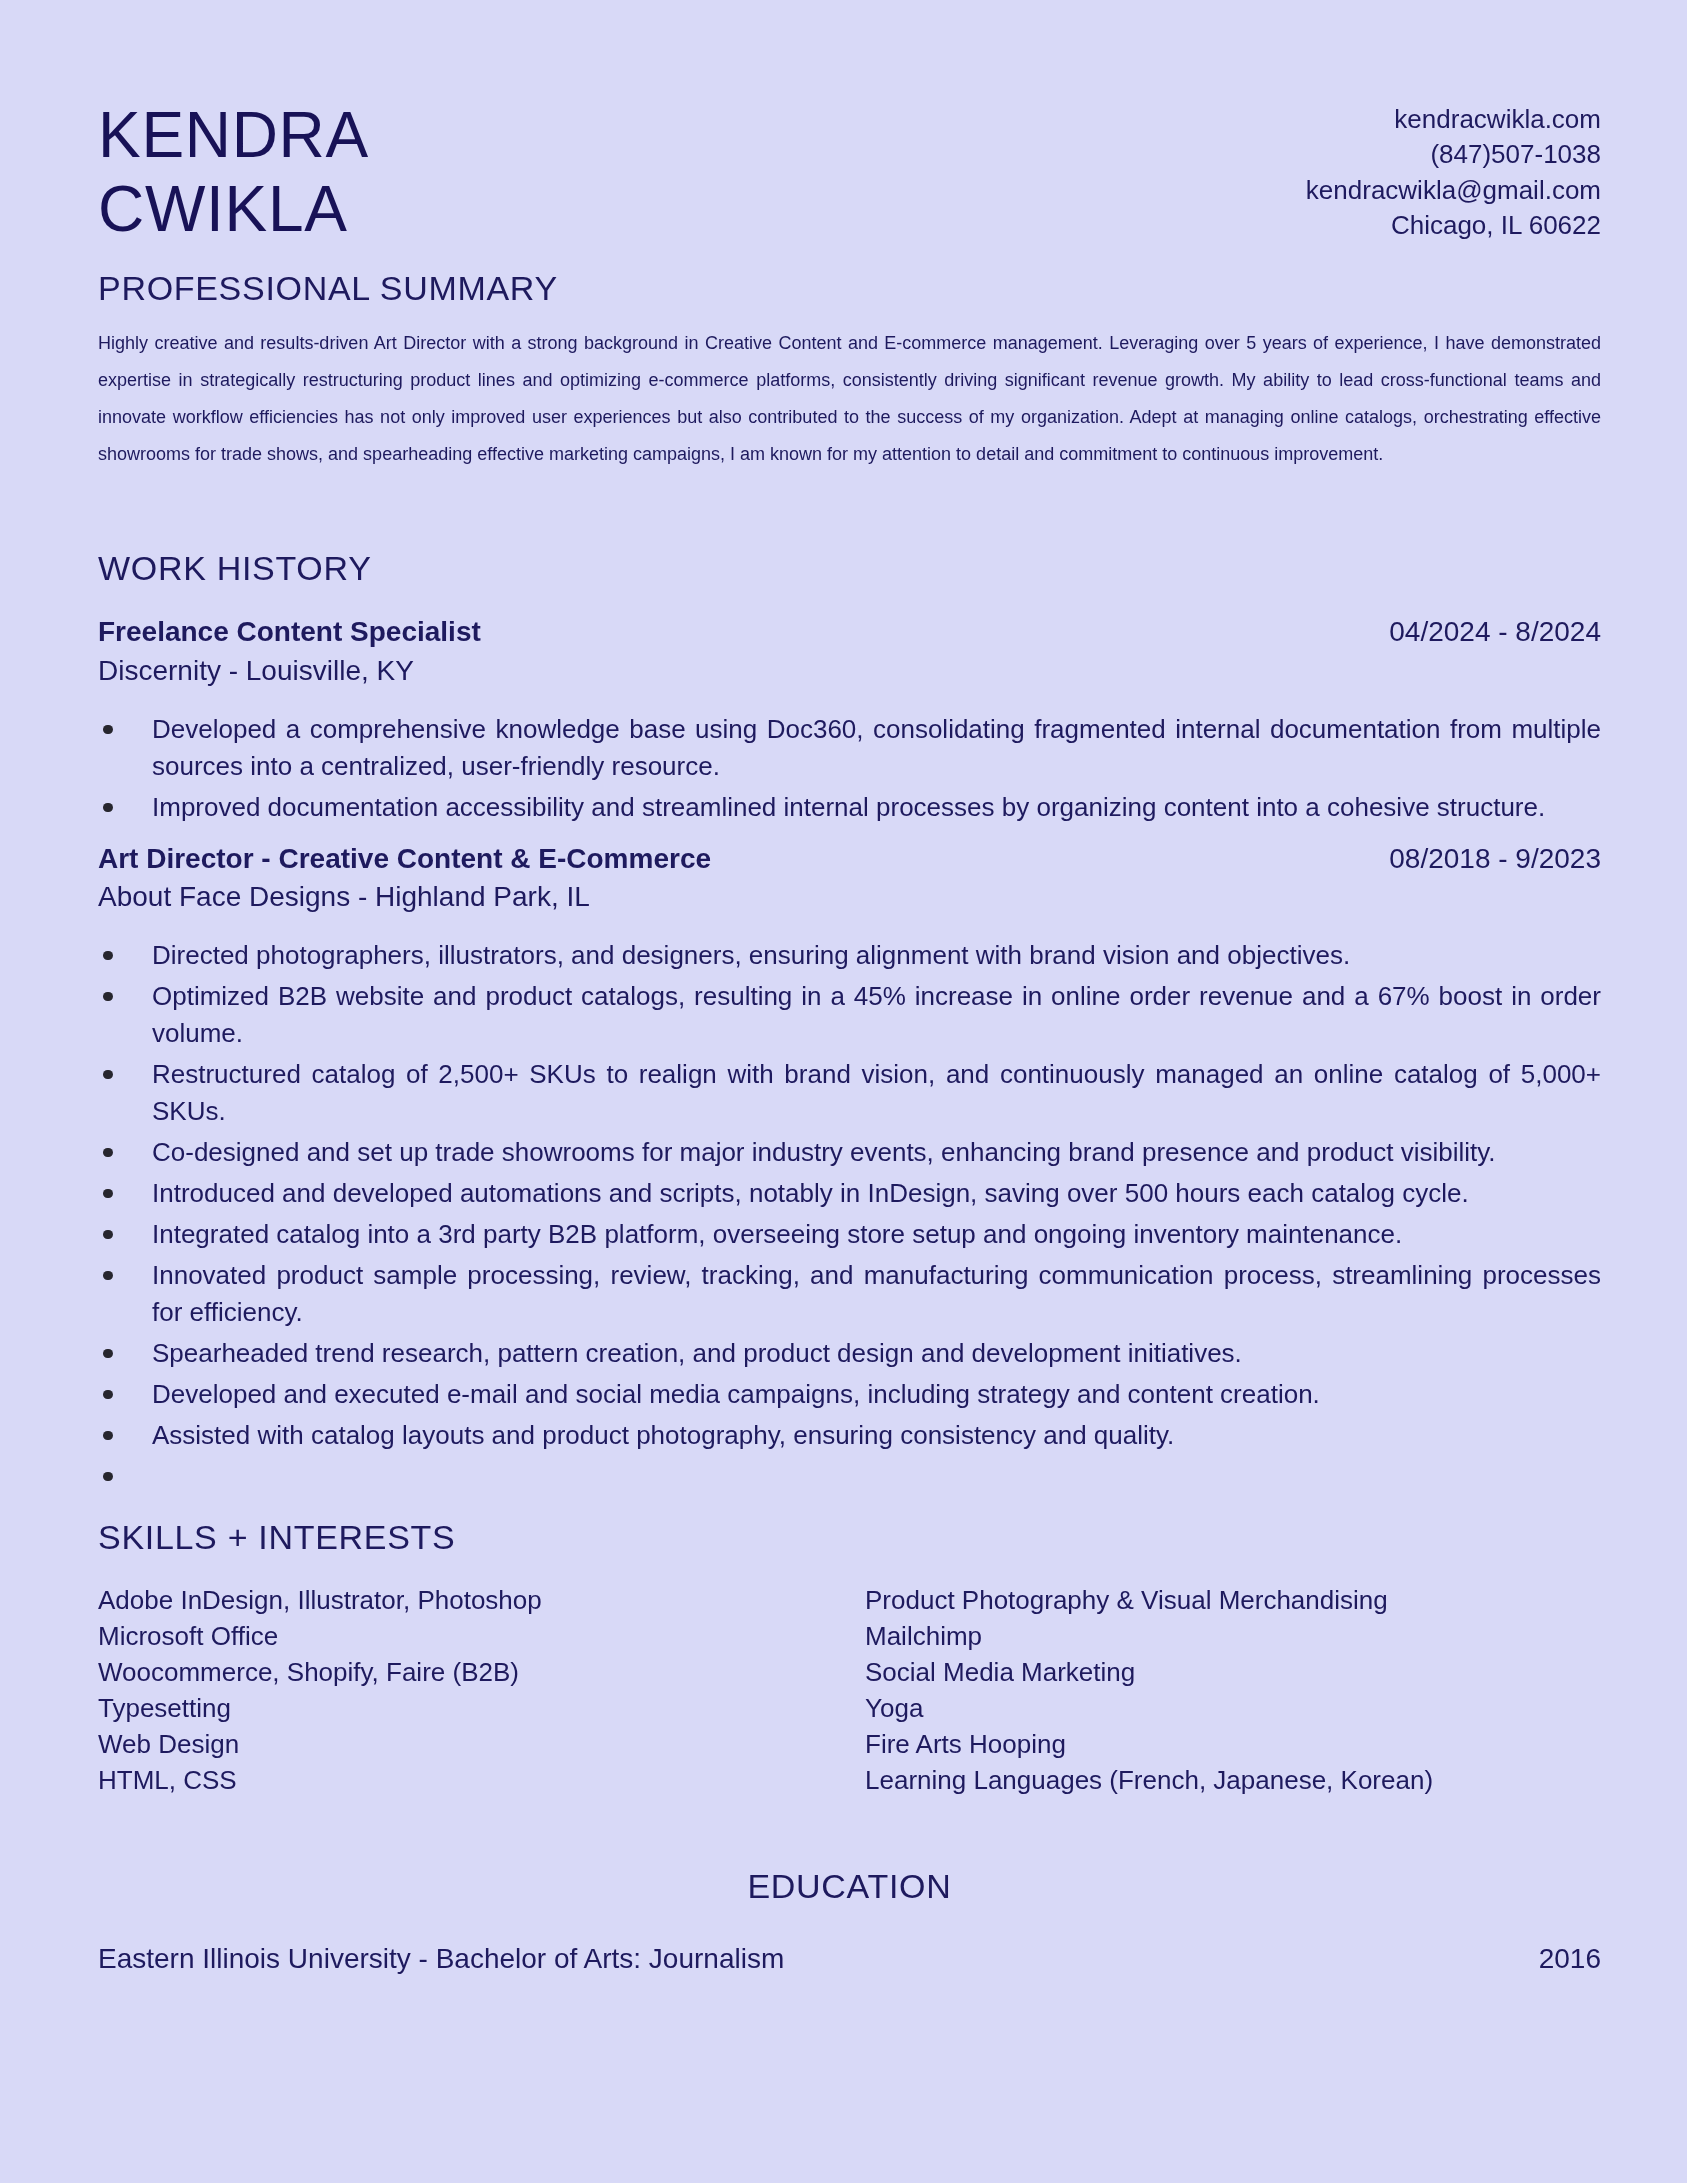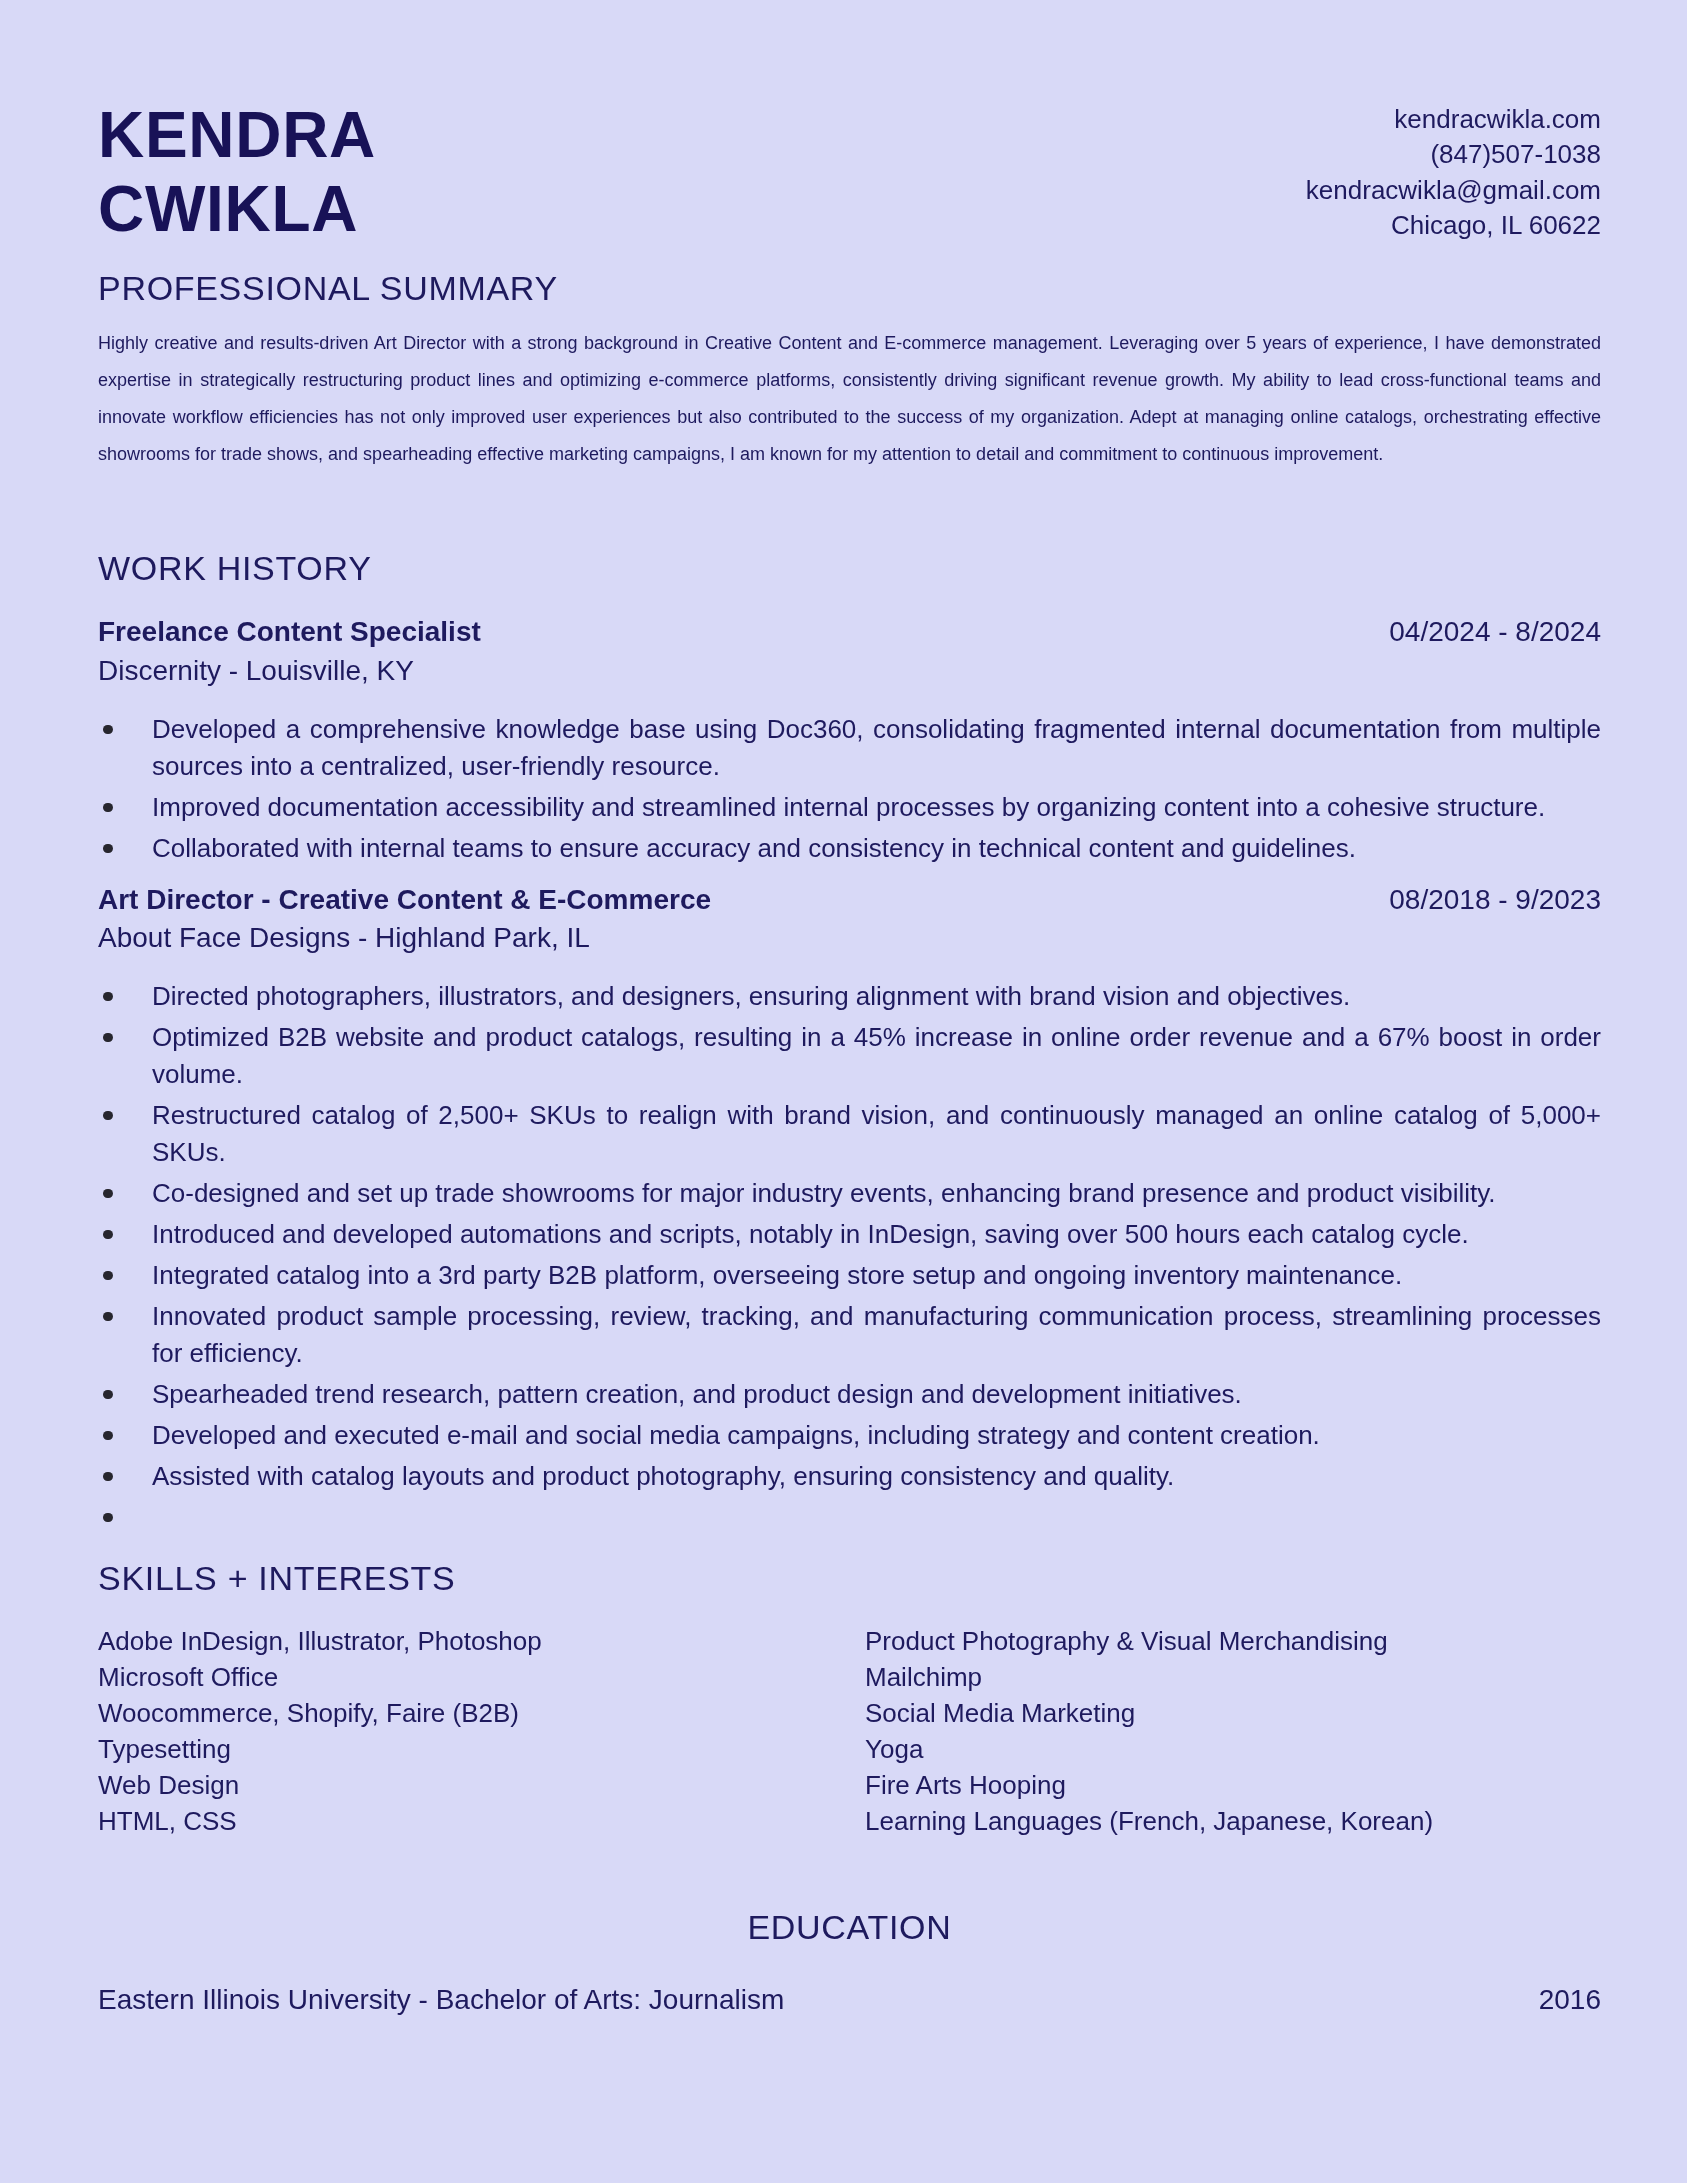--- a/index.html
+++ b/index.html
@@ -17,21 +17,21 @@
     margin: 0 auto;
     background: var(--background);
     color: var(--text);
     font-family: "Liberation Sans", sans-serif;
     padding: 98px 86px 0 98px;
     overflow: hidden;
   }
 
   
   .top { display: flex; justify-content: space-between; align-items: flex-start; }
-  .name { font-size: 64px; font-weight: 700; line-height: 1.16; color: var(--name); letter-spacing: 0.7px; }
+  .name { font-size: 64px; font-weight: 400; line-height: 1.16; color: var(--name); letter-spacing: 0.7px; }
   .contact { text-align: right; font-size: 26px; line-height: 1.36; padding-top: 4px; }
 
   
   h2 { font-size: 34px; font-weight: 400; margin: 0; letter-spacing: 0.7px; }
 
   
   .summary h2 { margin-top: 22.5px; }
   .summary p { font-size: 18px; line-height: 37px; text-align: justify; margin: 17px 0 0 0; }
 
   
@@ -99,21 +99,20 @@
 
     <div class="job">
       <div class="job-head">
         <span class="role">Freelance Content Specialist</span>
         <span class="dates">04/2024 - 8/2024</span>
       </div>
       <div class="org">Discernity - Louisville, KY</div>
       <ul class="bullets">
         <li><span class="dot"></span><span>Developed a comprehensive knowledge base using Doc360, consolidating fragmented internal documentation from multiple sources into a centralized, user-friendly resource.</span></li>
         <li><span class="dot"></span><span>Improved documentation accessibility and streamlined internal processes by organizing content into a cohesive structure.</span></li>
-        <li><span class="dot"></span><span>Collaborated with internal teams to ensure accuracy and consistency in technical content and guidelines.</span></li>
       </ul>
     </div>
 
     <div class="job">
       <div class="job-head">
         <span class="role">Art Director - Creative Content &amp; E-Commerce</span>
         <span class="dates">08/2018 - 9/2023</span>
       </div>
       <div class="org">About Face Designs - Highland Park, IL</div>
       <ul class="bullets">

